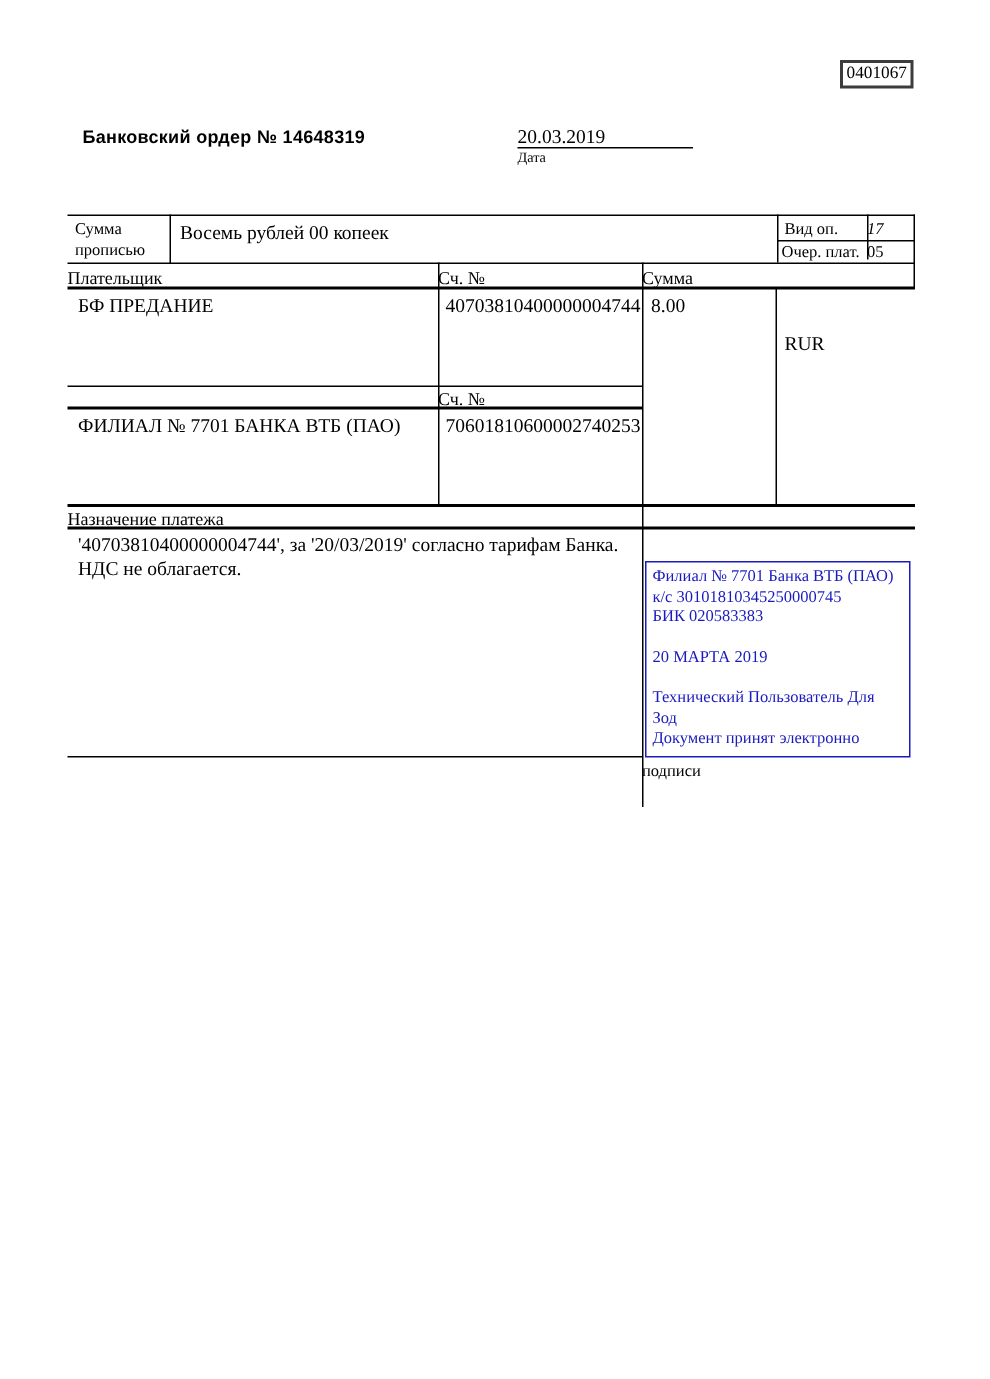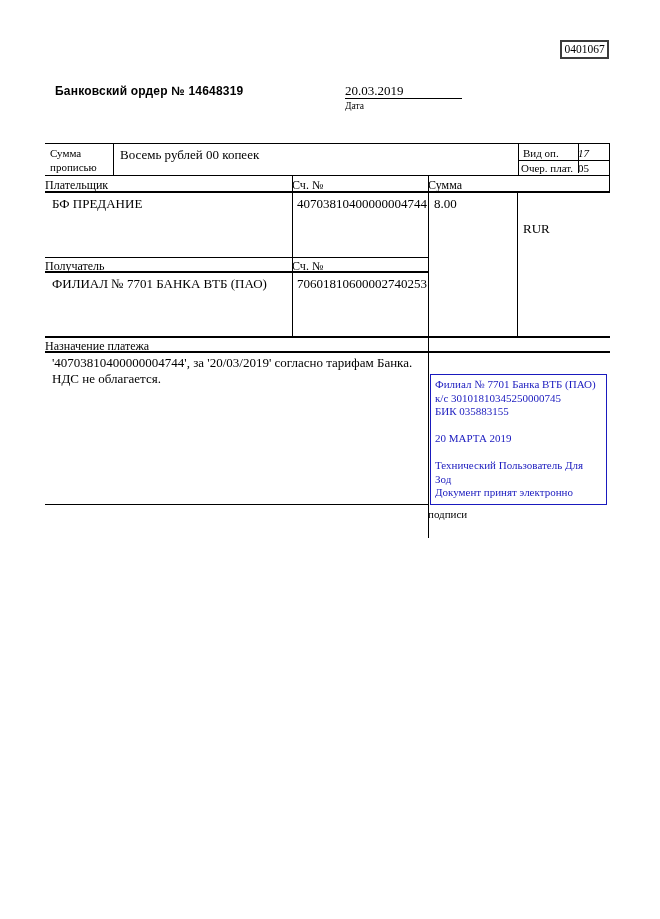--- a/index.html
+++ b/index.html
@@ -80,36 +80,35 @@
 
   <div class="t hdr ctr" style="left:45px;top:178px;width:247px;">Плательщик</div>
   <div class="t hdr ctr" style="left:292px;top:178px;width:136px;">Сч. №</div>
   <div class="t hdr ctr" style="left:428px;top:178px;width:182px;">Сумма</div>
 
   <div class="t" style="left:52px;top:196px;">БФ ПРЕДАНИЕ</div>
   <div class="t" style="left:297px;top:196px;">40703810400000004744</div>
   <div class="t" style="left:434px;top:196px;">8.00</div>
   <div class="t" style="left:523px;top:196px;margin-top:25px;">RUR</div>
 
-  <div class="t hdr ctr" style="left:45px;top:259px;width:247px;">Получатель</div>
   <div class="t hdr ctr" style="left:292px;top:259px;width:136px;">Сч. №</div>
   <div class="t" style="left:52px;top:276px;">ФИЛИАЛ № 7701 БАНКА ВТБ (ПАО)</div>
   <div class="t" style="left:297px;top:276px;">70601810600002740253</div>
 
   <div class="t hdr ctr" style="left:45px;top:339px;width:383px;">Назначение платежа</div>
   <div style="position:absolute;left:52px;top:355px;width:376px;">
     <div class="purpose-line">'40703810400000004744', за '20/03/2019' согласно тарифам Банка.</div>
     <div class="purpose-line">НДС не облагается.</div>
   </div>
 
 
   <div id="stamp-box">
     <div class="stamp-line">Филиал № 7701 Банка ВТБ (ПАО)</div>
     <div class="stamp-line">к/с 30101810345250000745</div>
-    <div class="stamp-line">БИК 035883155</div>
+    <div class="stamp-line">БИК 020583383</div>
     <div class="stamp-line"></div>
     <div class="stamp-line">20 МАРТА 2019</div>
     <div class="stamp-line"></div>
     <div class="stamp-line">Технический Пользователь Для</div>
     <div class="stamp-line">Зод</div>
     <div class="stamp-line">Документ принят электронно</div>
   </div>
 
   <div class="t small ctr" style="left:428px;top:507px;width:182px;">подписи</div>
 

